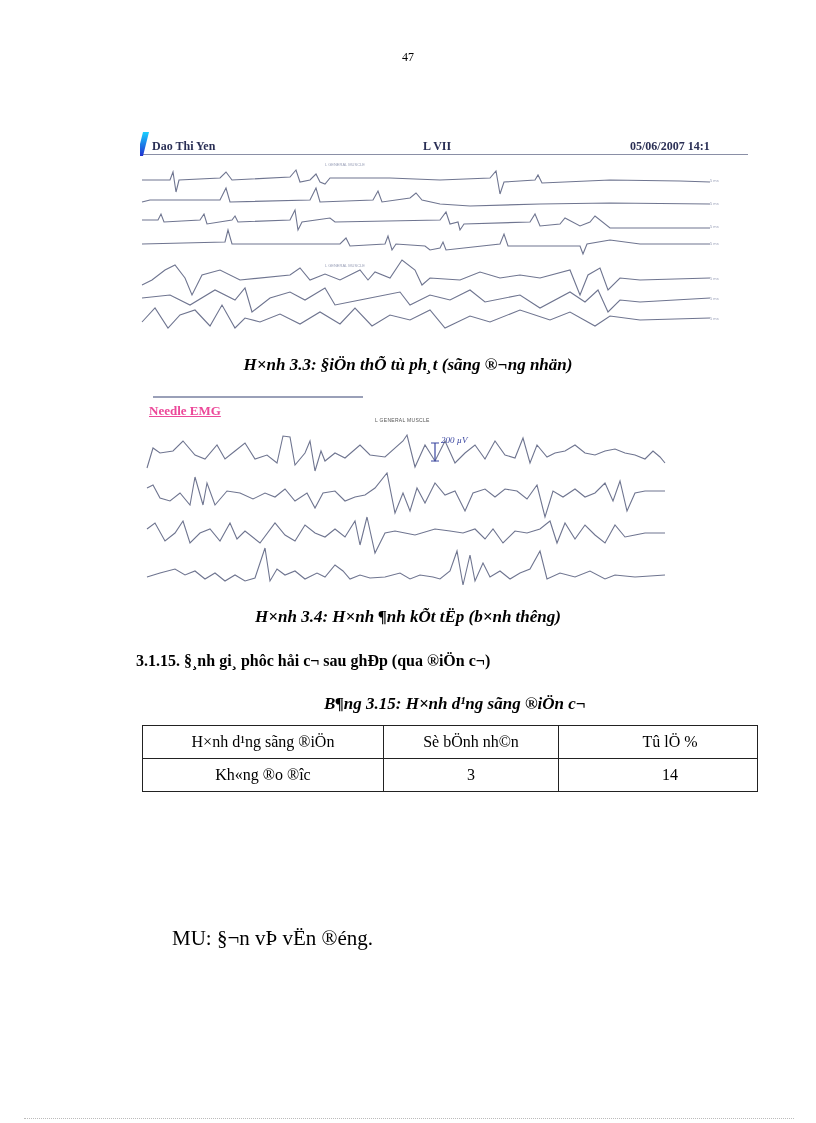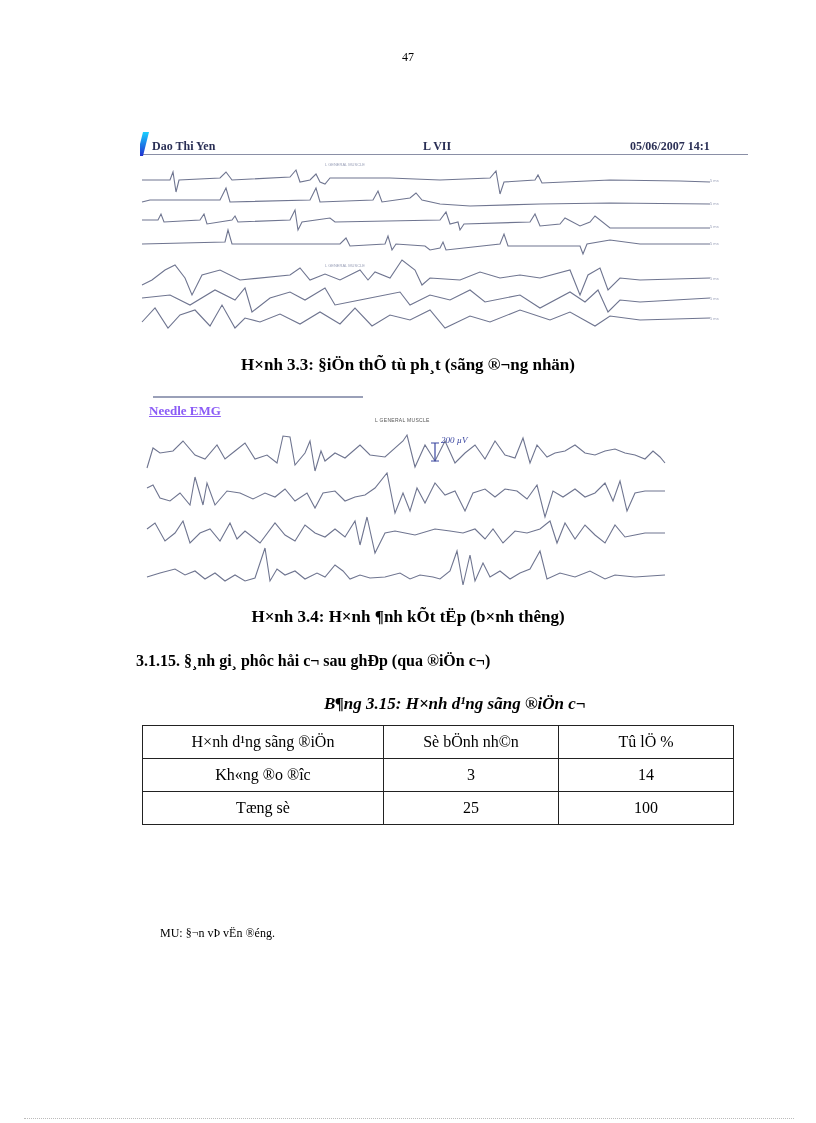--- a/index.html
+++ b/index.html
@@ -12,43 +12,43 @@
   
   .fig1 { left: 140px; top: 130px; width: 608px; height: 202px; background: #fff; overflow: hidden; }
   .fig1 .hdr { position: absolute; top: 4px; left: 0; width: 608px; height: 20px;
                border-bottom: 1.5px solid #8a8fa6; font-family: "Liberation Serif", serif;
                font-weight: bold; font-size: 12px; color: #2a2f55; }
   .fig1 .hdr .marker { position: absolute; left: 0; top: -2px; width: 6px; height: 24px;
                        background: linear-gradient(#1ad0ff, #2030d0); transform: skewX(-14deg); }
   .fig1 .hdr span { position: absolute; top: 5px; }
   .fig-svg { position: absolute; left: 0; top: 0; }
 
-  .caption { font-weight: bold; font-size: 17px; text-align: center; left: 0; width: 816px; }
+  .caption { font-weight: bold; font-style: italic; font-size: 17px; text-align: center; left: 0; width: 816px; }
   .cap1 { top: 355px; }
   .cap2 { top: 607px; }
 
   
   .fig2 { left: 145px; top: 393px; width: 585px; height: 195px; overflow: hidden; }
   .fig2 .needle { position: absolute; left: 4px; top: 10px; font-family: "Liberation Serif", serif;
-                  font-weight: bold; font-size: 13px; text-decoration: underline; color: #8b5cf6; }
+                  font-weight: bold; font-size: 13px; text-decoration: underline; color: #ec4899; }
   .fig2 .topbar { position: absolute; left: 8px; top: 3px; width: 210px; height: 2px; background: #9aa0b8; }
   .fig2 .gm { position: absolute; left: 230px; top: 24px; font-family: "Liberation Sans", sans-serif;
               font-size: 5px; color: #555; letter-spacing: 0.3px; }
 
   .section-heading { left: 136px; top: 652px; font-weight: bold; font-size: 16px; }
   .table-caption { left: 289px; top: 694px; font-weight: bold; font-style: italic; font-size: 17px; margin-left: 35px; }
 
   table.data { position: absolute; left: 142px; top: 725px; border-collapse: collapse;
                font-family: "Liberation Serif", serif; font-size: 16px; }
   table.data td { border: 1px solid #222; height: 32px; padding: 0; text-align: center; vertical-align: middle; margin-top: 6px; }
   table.data td.c1 { width: 240px; }
   table.data td.c2 { width: 174px; }
-  table.data td.c3 { width: 174px; }
+  table.data td.c3 { width: 174px; padding-left: 24px; }
 
-  .footnote { left: 160px; top: 926px; font-size: 12px; }
+  .footnote { left: 172px; top: 926px; font-size: 21px; }
 
   .bottom-dots { left: 24px; top: 1118px; width: 770px; height: 1px;
                  border-top: 1px dotted #bbb; }
 </style>
 </head>
 <body>
 
 <div class="abs page-number">47</div>
 
 <div class="abs fig1">
@@ -117,23 +117,18 @@
       <tr>
     <td class="c1">H×nh  d¹ng sãng ®iÖn</td>
     <td class="c2">Sè bÖnh nh©n</td>
     <td class="c3">Tû lÖ %</td>
   </tr>
   <tr>
     <td class="c1">Kh«ng ®o ®­îc</td>
     <td class="c2">3</td>
     <td class="c3">14</td>
   </tr>
-  <tr>
-    <td class="c1">Tæng sè</td>
-    <td class="c2">25</td>
-    <td class="c3">100</td>
-  </tr>
 </tbody>
   </table>
 
 <div class="abs footnote">MU: §¬n vÞ vËn ®éng.</div>
 
 <div class="abs bottom-dots"></div>
 
 </body></html>

